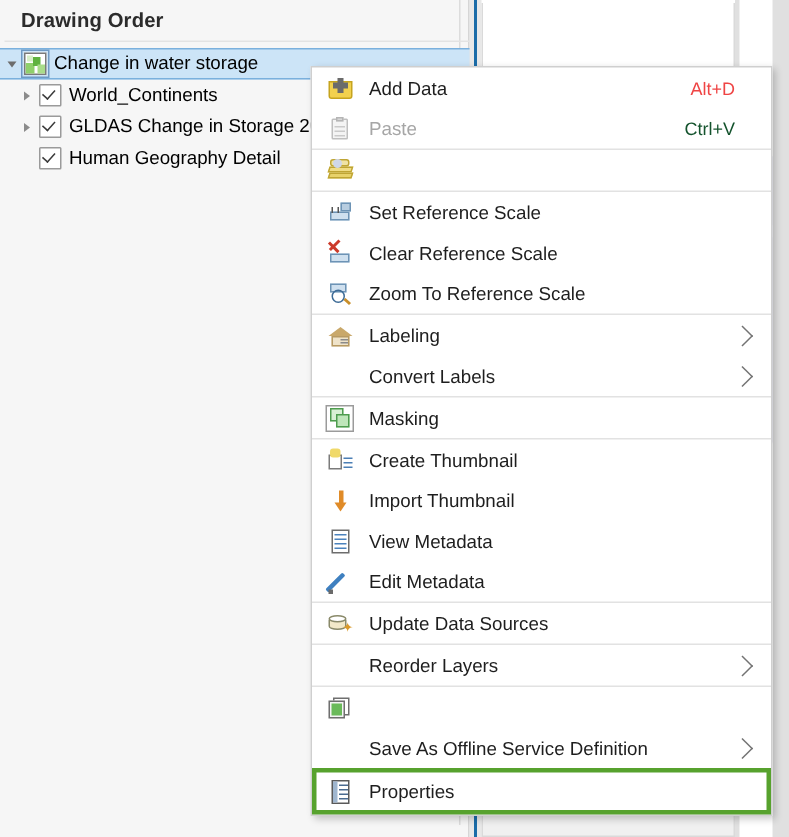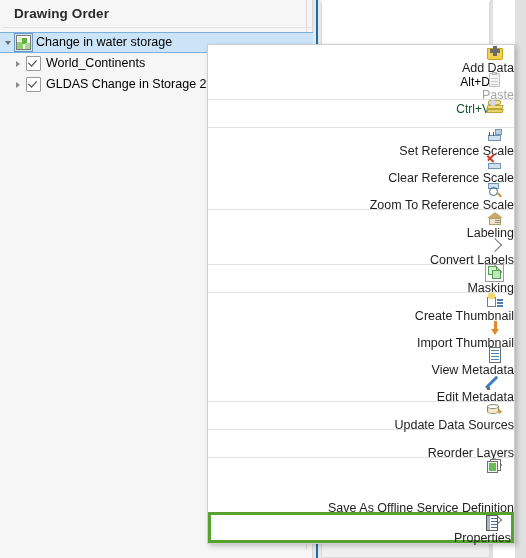--- a/index.html
+++ b/index.html
@@ -186,43 +186,42 @@
     background: #ffffff;
     border: 1px solid #cfcfcf;
     box-shadow: 2px 2px 5px rgba(0,0,0,0.22);
     box-sizing: border-box;
     z-index: 20;
   }
   .mi {
     position: relative;
     height: 27px;
     display: flex;
-    align-items: flex-end;
+    align-items: center;
     box-sizing: border-box;
     cursor: default;
-    flex-direction: column;
   }
   .mi .ico {
     width: 16px; height: 16px;
     flex: 0 0 16px;
     margin-left: 11px;
     margin-right: 11px;
     position: relative;
   }
   .mi .mlabel {
     font-size: 12.5px;
     color: #1e1e1e;
     flex: 1 1 auto;
     white-space: nowrap;
   }
   .mi.disabled .mlabel { color: #a6a6a6; }
   .mi.disabled .accel { color: #14532d; }
   .mi .accel {
     font-size: 12px;
-    color: #000000;
+    color: #ef4444;
     margin-right: 24px;
     white-space: nowrap;
   }
   .mi .chev {
     margin-right: 14px;
     width: 9px; height: 9px;
     border-right: 1.7px solid #737373;
     border-top: 1.7px solid #737373;
     transform: rotate(45deg);
     flex: 0 0 9px;
@@ -362,20 +361,26 @@
 
       <div class="tree-row">
         <span class="indent"></span>
         <span class="tw-expander">
             <span class="tri-right"></span>
           </span>
         <span class="chk"></span>
         <span class="tree-label">GLDAS Change in Storage 200</span>
       </div>
 
+      <div class="tree-row">
+        <span class="indent"></span>
+        <span class="tw-spacer"></span>
+        <span class="chk"></span>
+        <span class="tree-label">Human Geography Detail</span>
+      </div>
 
     </div>
   </div>
 
   <div class="ctx-menu">
 
     <div class="mi">
       <span class="ico ic-adddata">
         <span class="base"></span>
           <span class="plusv"></span>

